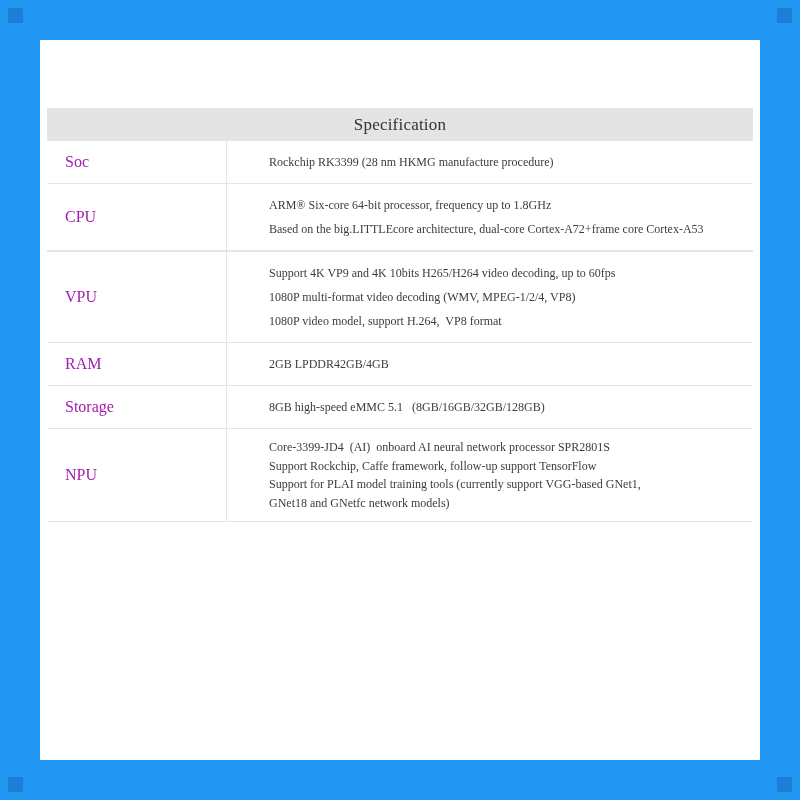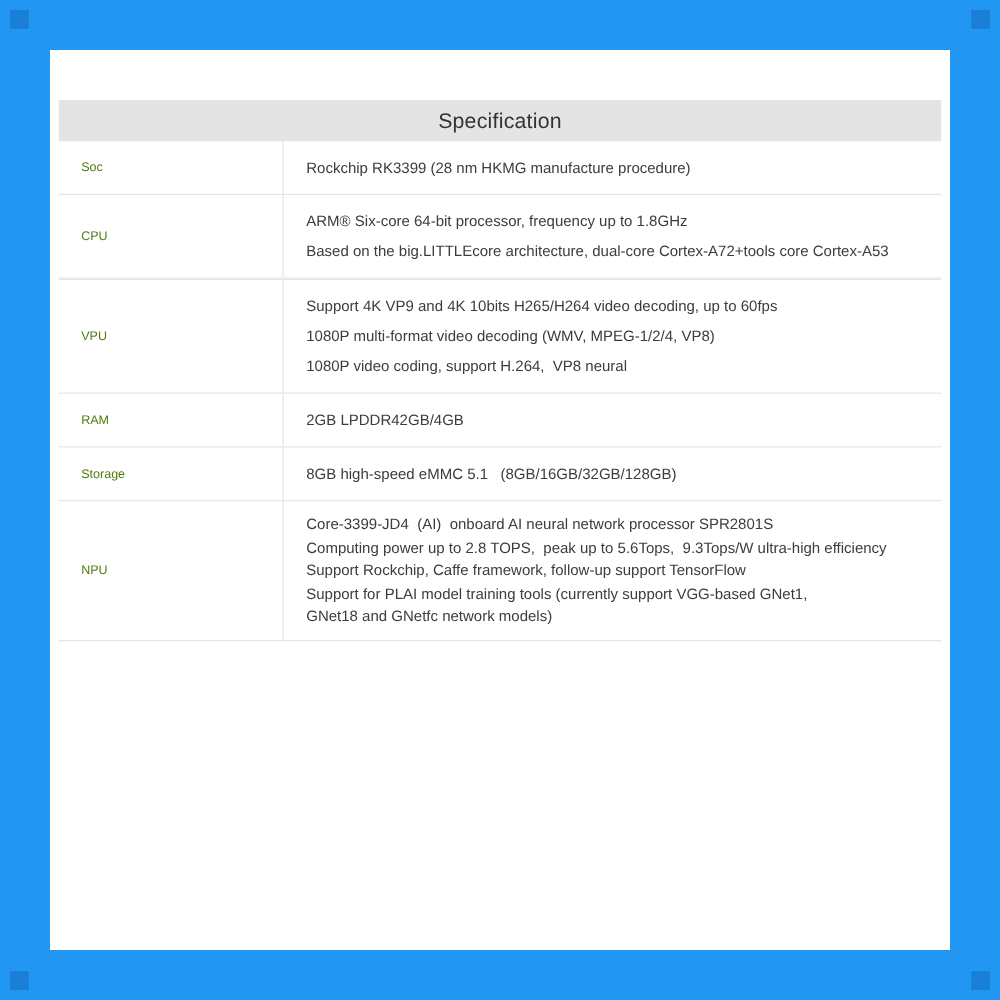--- a/index.html
+++ b/index.html
@@ -22,21 +22,22 @@
     background: var(--frame-dark);
   }
   .corner-mark.tl { top: 8px; left: 8px; }
   .corner-mark.tr { top: 8px; right: 8px; }
   .corner-mark.bl { bottom: 8px; left: 8px; }
   .corner-mark.br { bottom: 8px; right: 8px; }
 
   .page {
     position: absolute; top: 40px; left: 40px; right: 40px; bottom: 40px;
     background: #ffffff;
-    padding: 40px 7px 0 7px;
+    padding: 68px 7px 0 7px;
+    font-family: Liberation Serif, serif;
   }
 
   .spec-table { width: 100%; color: var(--text); }
 
   .spec-header {
     background: var(--header-bg);
     height: 33px;
     display: flex; align-items: center; justify-content: center;
     font-size: 17px;
     color: #333333;
@@ -45,34 +46,35 @@
 
   .spec-row {
     display: flex;
     border-bottom: 1px solid var(--line);
   }
   .cell-label {
     flex: 0 0 180px;
     display: flex; align-items: center;
     padding-left: 18px;
     border-right: 1px solid var(--line);
-    font-size: 10px;
-    color: #4d7c0f;
+    font-size: 16px;
+    color: #a21caf;
   }
   .cell-content {
     flex: 1;
     display: flex; flex-direction: column; justify-content: center;
     padding: 9px 10px 9px 18px;
   }
   .spec-line {
     font-size: 12px;
     line-height: 16px;
     padding: 4px 0;
     white-space: pre-wrap;
     color: var(--text);
+    margin-left: 24px;
   }
   .spec-row.tight .spec-line {
     padding: 0;
     line-height: 18.5px;
   }
 </style>
 </head>
 <body>
 
 <div class="corner-mark tl"></div>
@@ -89,33 +91,33 @@
       <div class="cell-label">Soc</div>
       <div class="cell-content">
         <div class="spec-line">Rockchip RK3399 (28 nm HKMG manufacture procedure)</div>
       </div>
     </div>
 
     <div class="spec-row">
       <div class="cell-label">CPU</div>
       <div class="cell-content">
         <div class="spec-line">ARM® Six-core 64-bit processor, frequency up to 1.8GHz</div>
-        <div class="spec-line">Based on the big.LITTLEcore architecture, dual-core Cortex-A72+tools core Cortex-A53</div>
+        <div class="spec-line">Based on the big.LITTLEcore architecture, dual-core Cortex-A72+frame core Cortex-A53</div>
       </div>
     </div>
 
     <div class="spec-row">
     </div>
 
     <div class="spec-row">
       <div class="cell-label">VPU</div>
       <div class="cell-content">
         <div class="spec-line">Support 4K VP9 and 4K 10bits H265/H264 video decoding, up to 60fps</div>
         <div class="spec-line">1080P multi-format video decoding (WMV, MPEG-1/2/4, VP8)</div>
-        <div class="spec-line">1080P video coding, support H.264,  VP8 neural</div>
+        <div class="spec-line">1080P video model, support H.264,  VP8 format</div>
       </div>
     </div>
 
     <div class="spec-row">
       <div class="cell-label">RAM</div>
       <div class="cell-content">
         <div class="spec-line">2GB LPDDR42GB/4GB</div>
       </div>
     </div>
 
@@ -123,21 +125,20 @@
       <div class="cell-label">Storage</div>
       <div class="cell-content">
         <div class="spec-line">8GB high-speed eMMC 5.1   (8GB/16GB/32GB/128GB)</div>
       </div>
     </div>
 
     <div class="spec-row tight">
       <div class="cell-label">NPU</div>
       <div class="cell-content">
         <div class="spec-line">Core-3399-JD4  (AI)  onboard AI neural network processor SPR2801S</div>
-        <div class="spec-line">Computing power up to 2.8 TOPS,  peak up to 5.6Tops,  9.3Tops/W ultra-high efficiency</div>
         <div class="spec-line">Support Rockchip, Caffe framework, follow-up support TensorFlow</div>
         <div class="spec-line">Support for PLAI model training tools (currently support VGG-based GNet1,</div>
         <div class="spec-line">GNet18 and GNetfc network models)</div>
       </div>
     </div>
 
   </div>
 </div>
 
 </body></html>

